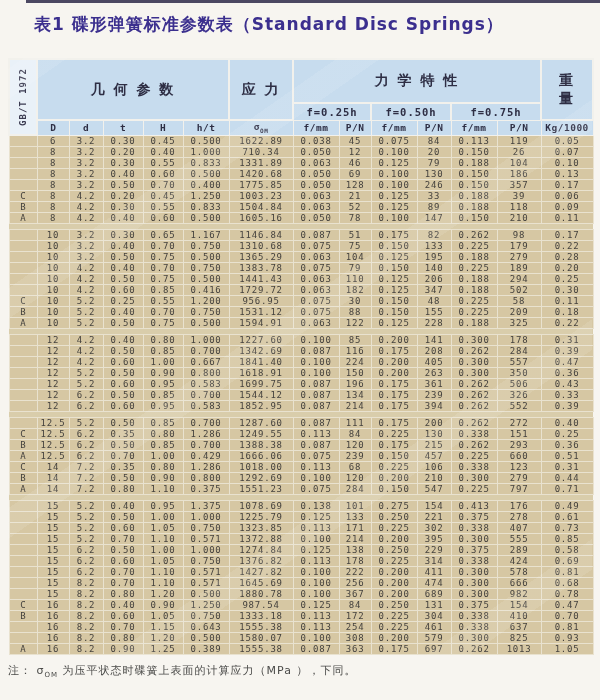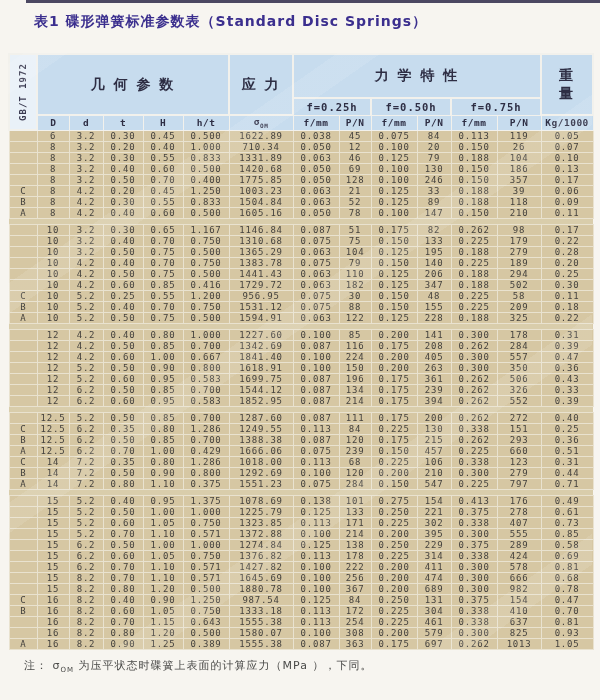--- a/index.html
+++ b/index.html
@@ -7,21 +7,21 @@
   body {
     width:600px; height:700px;
     background:#f7f5f0;
     font-family:"DejaVu Sans", sans-serif;
     color:#45423e;
     position:relative;
     overflow:hidden;
   }
   .top-line { height:3px; background:#4c4862; margin-left:26px; }
   .title {
-    font-size:14px; font-weight:bold; color:#3b2f8e;
+    font-size:17px; font-weight:bold; color:#3b2f8e;
     padding:10px 0 0 34px; letter-spacing:1px;
     font-family:"DejaVu Sans", sans-serif;
     white-space:nowrap;
   }
   .table-wrap { position:relative; margin:22px 8px 0 8px; }
   table {
     border-collapse:collapse; table-layout:fixed; width:584px;
   }
   th, td { overflow:hidden; white-space:nowrap; }
   
@@ -59,21 +59,21 @@
   
   .watermark {
     position:absolute; inset:0; pointer-events:none;
     background:repeating-linear-gradient(
       -35deg,
       rgba(255,255,255,0) 0 70px,
       rgba(255,255,255,0.10) 70px 95px,
       rgba(255,255,255,0) 95px 180px);
   }
   .footnote {
-    margin:8px 0 0 24px; font-size:11px; color:#4a4a48; letter-spacing:1px;
+    margin:8px 0 0 8px; font-size:11px; color:#4a4a48; letter-spacing:1px;
     white-space:nowrap;
   }
   .footnote sub { font-size:7px; }
 </style>
 </head>
 <body>
 
 <div class="top-line"></div>
 
 <div class="title">表1 碟形弹簧标准参数表（Standard Disc Springs）</div>

